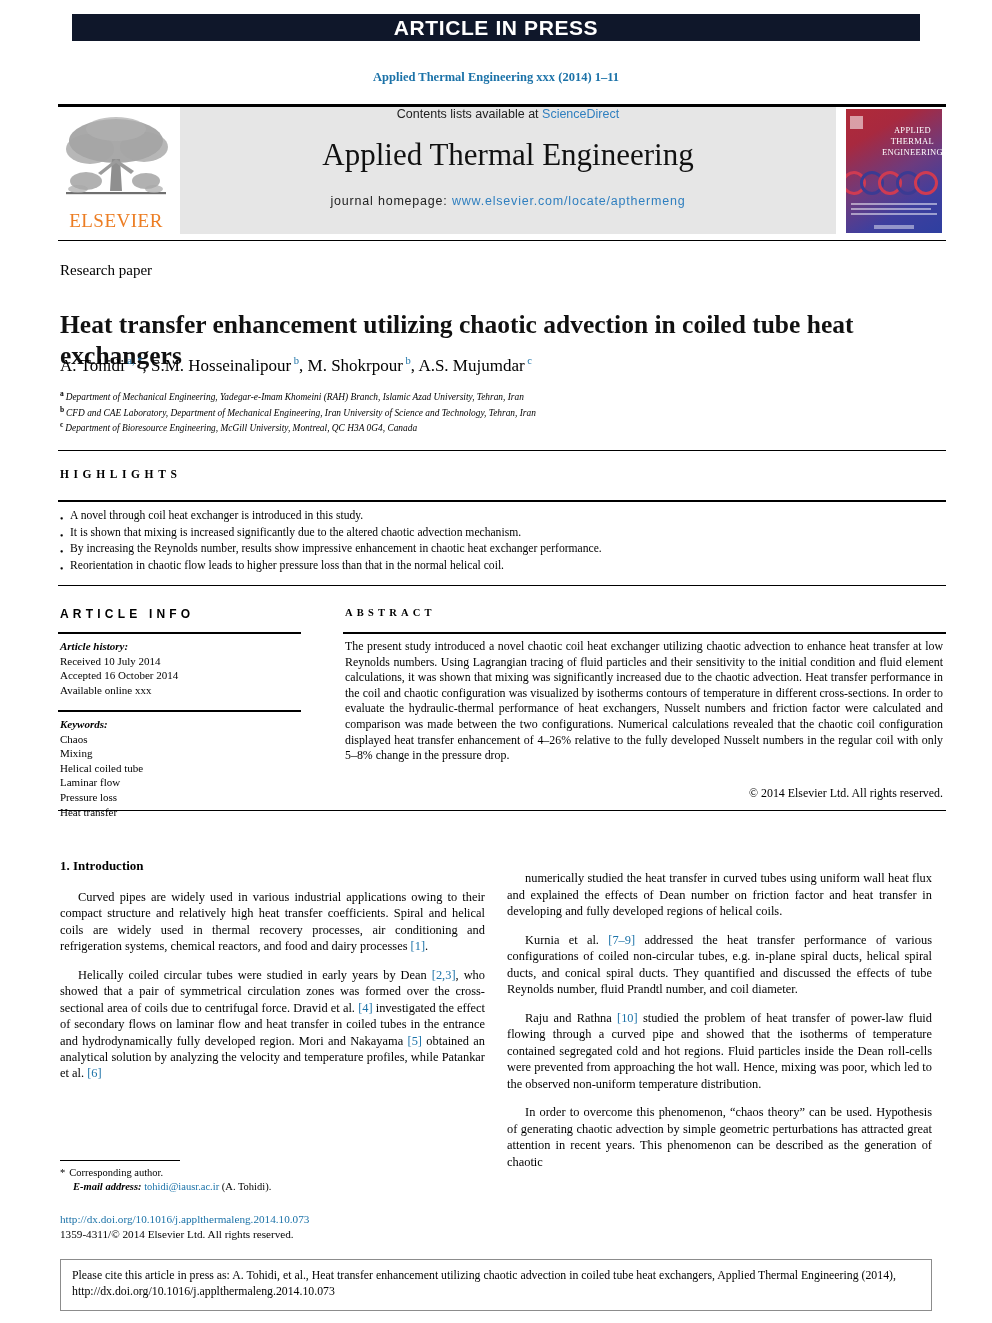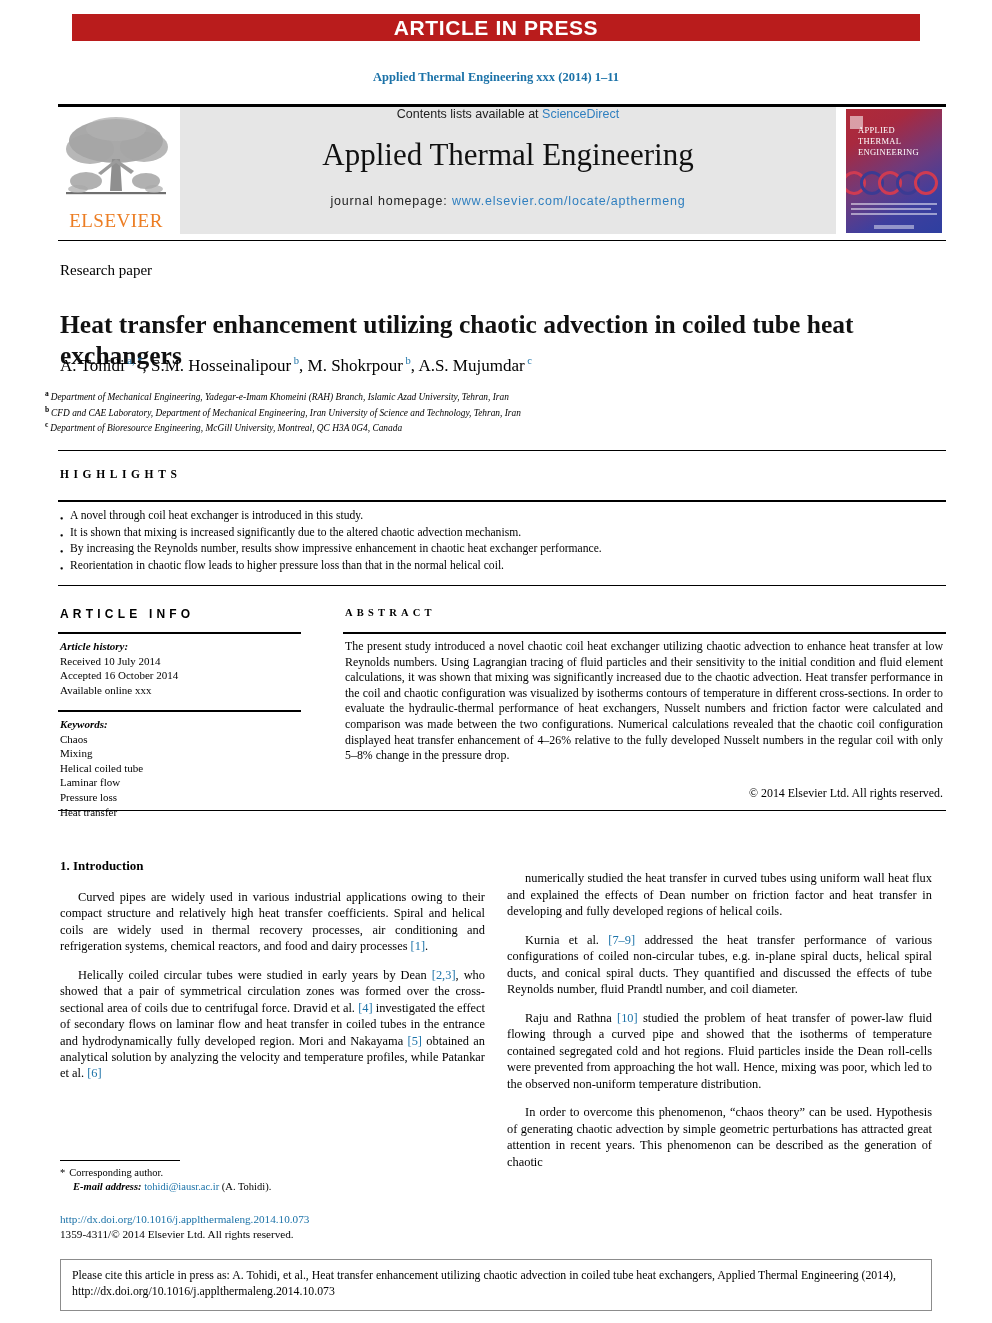--- a/index.html
+++ b/index.html
@@ -13,21 +13,21 @@
     color: #000;
     position: relative;
     overflow: hidden;
   }
 
   
   .press-banner {
     position: absolute;
     left: 72px; top: 14px;
     width: 848px; height: 27px;
-    background: #b91c1c;
+    background: #0f172a;
     display: flex; align-items: center; justify-content: center;
   }
   .press-banner span {
     font-family: "Liberation Sans", sans-serif;
     font-weight: bold;
     font-size: 21px;
     letter-spacing: 0.6px;
     color: #ffffff;
   }
 
@@ -107,26 +107,27 @@
     position: relative;
   }
   .cover-img {
     position: absolute;
     left: 4px; top: 2px;
     width: 96px; height: 124px;
     background: linear-gradient(150deg, #b02a38 0%, #a8293f 22%, #6d3b7e 52%, #3f3f9e 75%, #2e3fa0 100%);
     overflow: hidden;
   }
   .cover-title {
-    position: absolute; left: 12px; top: 16px;
+    position: absolute; left: 36px; top: 16px;
     font-family: "Liberation Serif", serif;
     font-size: 8.5px;
     line-height: 11px;
     color: #fff;
     letter-spacing: 0.3px;
+    text-align: center;
   }
   .cover-el {
     position: absolute; left: 4px; top: 7px;
     width: 13px; height: 13px;
     background: rgba(255,255,255,0.55);
   }
   .cover-rings {
     position: absolute; left: 0; top: 62px;
     width: 96px; height: 26px;
   }
@@ -176,21 +177,21 @@
   .authors {
     position: absolute;
     left: 60px; top: 355px;
     width: 880px;
     font-size: 17px;
     font-family: "Liberation Serif", serif;
   }
   .authors sup { color: #1b72a8; font-size: 10.5px; }
   .affils {
     position: absolute;
-    left: 45px; top: 388px;
+    left: 60px; top: 388px;
     width: 880px;
     font-size: 9.4px;
     line-height: 12.6px;
     font-style: italic;
     font-family: "Liberation Serif", serif;
   }
   .affils sup { font-style: normal; font-weight: bold; font-size: 7.5px; }
 
   
   .hl-rule-top {

